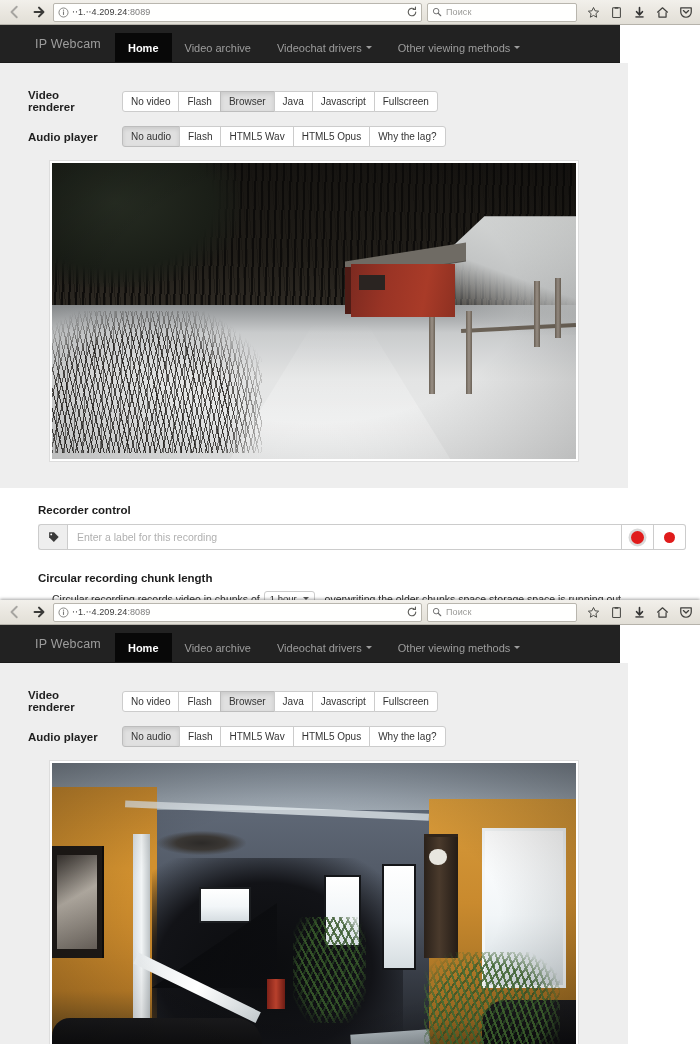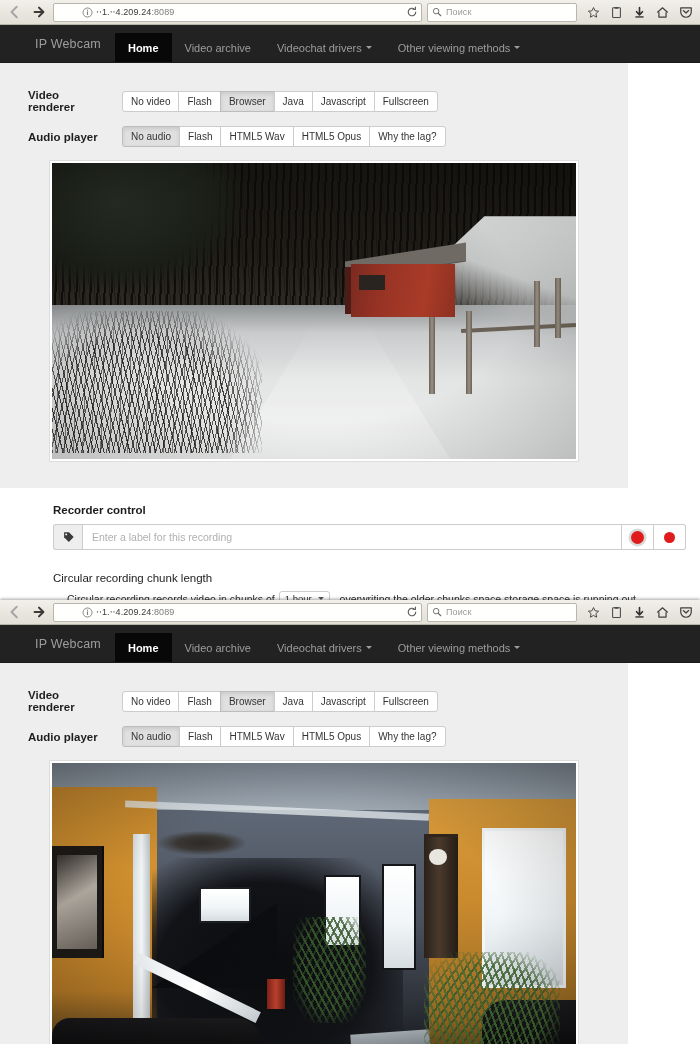--- a/index.html
+++ b/index.html
@@ -43,21 +43,20 @@
   .urlbar {
     flex: 1 1 auto;
     height: 19px;
     background: #fffffe;
     border: 1px solid #b9b6ae;
     border-radius: 2px;
     display: flex; align-items: center;
     margin: 0 3px 0 1px;
     min-width: 0;
     position: relative;
-    padding-left: 24px;
   }
   .url-info {
     width: 18px; height: 17px; flex: none;
     display: flex; align-items: center; justify-content: center;
     color: #6d6d6d;
   }
   .url-text {
     flex: 1 1 auto;
     font-size: 9px;
     color: #2f2f2f;
@@ -88,21 +87,21 @@
     margin-right: 4px;
   }
   .searchbar .magnifier { color: #6a6a6a; display:flex; }
   .search-ph { font-size: 9px; color: #9a9a97; letter-spacing: .1px; }
 
   .chrome-icons { display: flex; align-items: center; gap: 2px; flex: none; }
   .chrome-icons .nav-btn { width: 21px; }
 
   
   .navbar {
-    height: 38px; width: 700px;
+    height: 38px; width: 620px;
     background: #222222;
     display: flex; align-items: stretch;
     padding-left: 30px;
     border-bottom: 1px solid #1a1a1a;
   }
   .brand {
     display: flex; align-items: center;
     color: #9d9d9d; font-size: 12.5px;
     padding: 0 14px 0 5px;
     letter-spacing: .2px;
@@ -162,21 +161,21 @@
   .video-wrap {
     width: 530px;
     margin: 6px auto 0 auto;
     border: 1px solid #dddddd;
     background: #ffffff;
     padding: 2px;
   }
   .video-frame { width: 100%; height: 296px; display: block; background:#000; }
 
   
-  .page-section { background:#ffffff; padding: 16px 0 0 15px; width: 700px; }
+  .page-section { background:#ffffff; padding: 16px 0 0 0; width: 700px; }
   .sec-title {
     font-size: 11.5px; font-weight: bold; color: #1c1c1c;
     padding-left: 38px; margin-bottom: 8px;
   }
   .rec-row {
     display: flex; align-items: stretch;
     margin: 0 14px 0 38px;
     height: 26px;
   }
   .tag-addon {
@@ -208,21 +207,21 @@
     width: 13px; height: 13px; border-radius: 50%;
     background: #e01b1b;
     box-shadow: 0 0 0 2.5px rgba(120,120,120,.28);
   }
   .dot-plain {
     width: 11px; height: 11px; border-radius: 50%;
     background: #e01b1b;
   }
 
   .chunk-title {
-    font-size: 11.5px; font-weight: normal; color: #1c1c1c;
+    font-size: 11.5px; font-weight: bold; color: #1c1c1c;
     padding-left: 38px; margin-top: 22px; margin-bottom: 7px;
   }
   .chunk-text {
     font-size: 10.5px; color: #303030;
     padding-left: 52px;
     display: flex; align-items: center;
     flex-wrap: nowrap;
     gap: 4px;
   }
   .mini-select {

